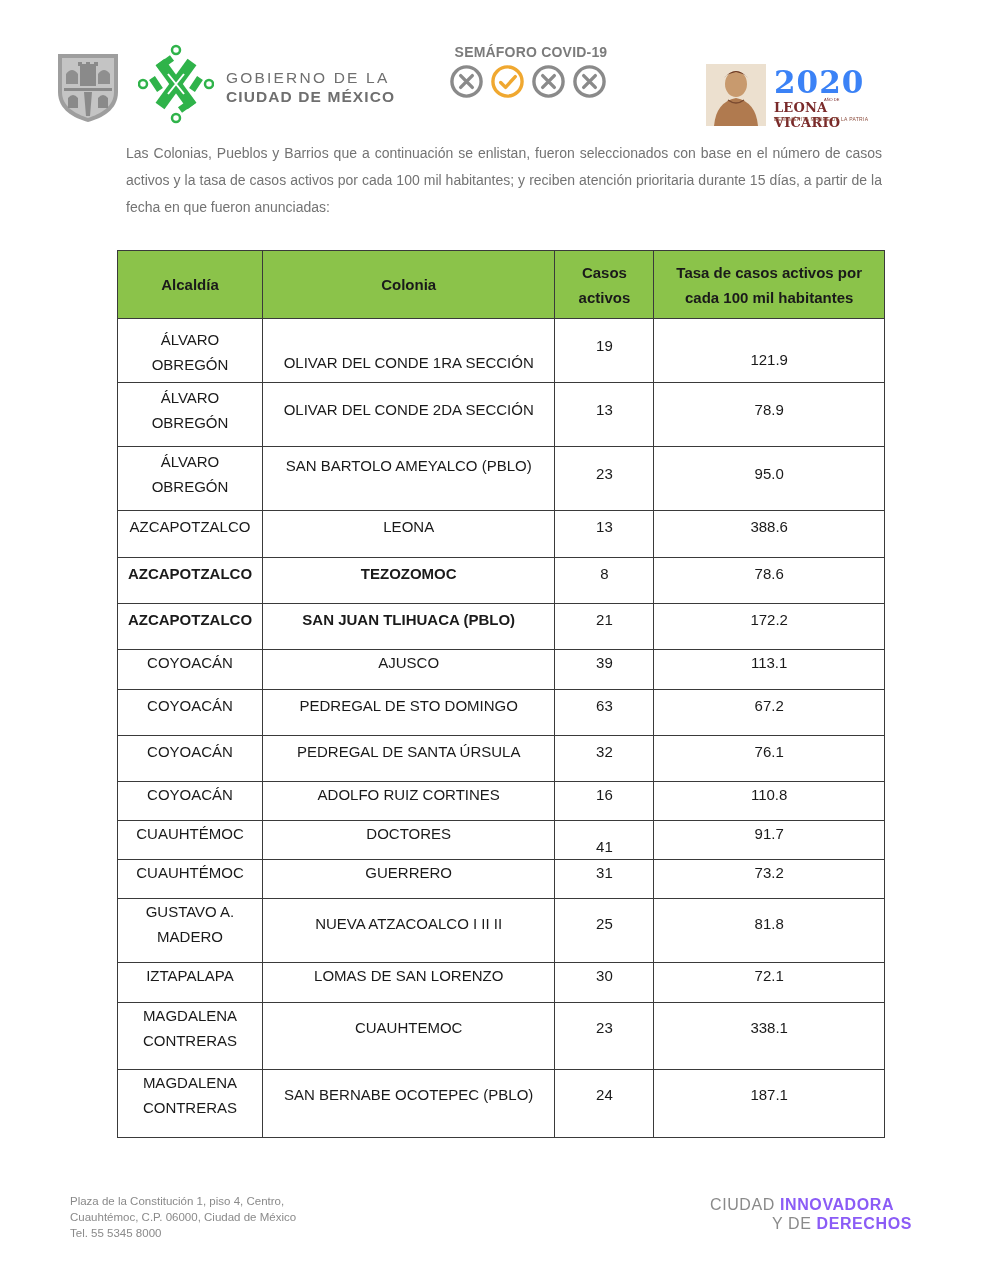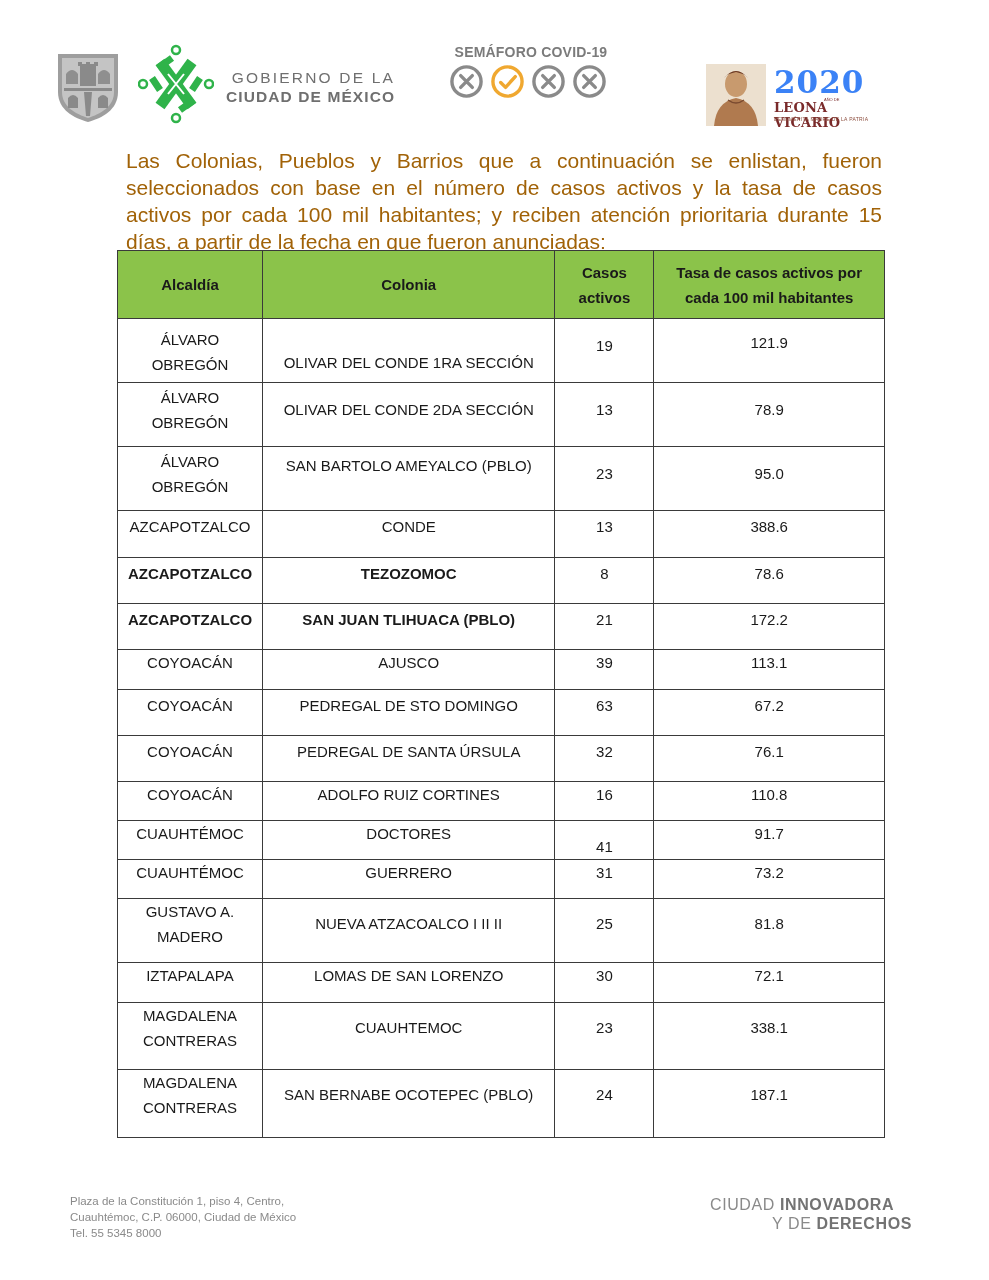--- a/index.html
+++ b/index.html
@@ -2,48 +2,48 @@
 <html><head>
 <meta charset="utf-8">
 <style>
   html, body { margin: 0; padding: 0; background: #ffffff; }
   body { width: 989px; height: 1280px; position: relative; overflow: hidden; font-family: "Liberation Sans", "DejaVu Sans", sans-serif; color: #1a1a1a; }
 
   .header { position: absolute; left: 0; top: 0; width: 989px; height: 128px; }
   .cdmx-shield { position: absolute; left: 56px; top: 52px; width: 64px; height: 72px; }
   .cdmx-logo { position: absolute; left: 138px; top: 44px; width: 76px; height: 80px; }
   .gov-text { position: absolute; left: 226px; top: 68px; line-height: 19px; color: #6f6f6f; }
-  .gov-line1 { font-size: 15.5px; letter-spacing: 2.2px; font-weight: normal; display: block; text-align: right; }
+  .gov-line1 { font-size: 15.5px; letter-spacing: 2.2px; font-weight: normal; display: block; }
   .gov-line2 { font-size: 15.5px; letter-spacing: 1.1px; font-weight: bold; display: block; }
 
   .semaforo { position: absolute; left: 446px; top: 44px; width: 170px; text-align: center; }
   .semaforo-title { font-size: 14px; font-weight: bold; color: #7b7b7b; letter-spacing: 0.2px; display: block; margin-bottom: 4px; }
   .semaforo-icons { display: flex; justify-content: flex-start; gap: 6px; padding-left: 3px; }
   .semaforo-icons svg { width: 35px; height: 35px; }
 
   .leona { position: absolute; left: 706px; top: 64px; width: 180px; height: 62px; }
   .leona-figure { position: absolute; left: 0; top: 0; width: 60px; height: 62px; }
   .leona-year { position: absolute; left: 68px; top: 2px; font-family: "DejaVu Serif", "Liberation Serif", serif; font-weight: bold; font-size: 31px; color: #3b82f6; letter-spacing: 1px; line-height: 32px; }
   .leona-small { position: absolute; left: 118px; top: 33px; font-size: 4px; color: #7a2a2a; }
   .leona-name { position: absolute; left: 68px; top: 36px; font-family: "DejaVu Serif", "Liberation Serif", serif; font-weight: bold; font-size: 13px; color: #7a2a2a; letter-spacing: 0.2px; }
   .leona-sub { position: absolute; left: 68px; top: 52px; font-size: 5px; color: #8a4a3a; letter-spacing: 0.3px; white-space: nowrap; }
 
-  .intro { position: absolute; left: 126px; top: 126px; width: 756px; font-family: "Liberation Sans", sans-serif; font-size: 21px; line-height: 27px; text-align: justify; color: #a16207; }
+  .intro { position: absolute; left: 126px; top: 126px; width: 756px; font-family: "Liberation Sans", sans-serif; font-size: 14px; line-height: 27px; text-align: justify; color: #737373; }
 
   table.data { position: absolute; left: 117px; top: 236px; width: 768px; border-collapse: collapse; font-family: "Liberation Sans", sans-serif; font-size: 15px; margin-top: 14px; }
   table.data th, table.data td { border: 1.5px solid #3a3a3a; text-align: center; vertical-align: middle; padding: 0 4px; line-height: 25px; }
   table.data thead th { background: #8bc34a; font-weight: bold; color: #1a1a1a; height: 67px; }
   table.data td { color: #1a1a1a; }
   td.bold { font-weight: bold; }
   td.valign-top { vertical-align: top; padding-top: 8px; }
   col.c1 { width: 145px; } col.c2 { width: 293px; } col.c3 { width: 99px; } col.c4 { width: 231px; }
 
   .footer-address { position: absolute; left: 70px; top: 1193px; font-size: 11.5px; line-height: 16px; color: #8a8a8a; }
   .footer-slogan { position: absolute; left: 710px; top: 1195px; color: #8a8a8a; font-size: 16px; line-height: 19px; letter-spacing: 0.6px; }
-  .footer-slogan b { color: #737373; }
+  .footer-slogan b { color: #8b5cf6; }
   .slogan-line2 { display: block; padding-left: 62px; }
 </style>
 </head>
 <body>
 
 <div class="header">
 
   <svg class="cdmx-shield" viewBox="0 0 64 72">
     <path d="M2 2 H62 V40 C62 58 46 66 32 70 C18 66 2 58 2 40 Z" fill="#9e9e9e"></path>
     <path d="M6 6 H58 V40 C58 55 44 62 32 66 C20 62 6 55 6 40 Z" fill="#c4c4c4"></path>
@@ -126,37 +126,37 @@
       <th>Colonia</th>
       <th><span>Casos</span><br><span>activos</span></th>
       <th><span>Tasa de casos activos por</span><br><span>cada 100 mil habitantes</span></th>
     </tr>
   </thead>
   <tbody>
     <tr style="height:64px">
       <td class="valign-top" style="padding-top:2px"><span>ÁLVARO</span><br><span>OBREGÓN</span></td>
       <td style="vertical-align:top;padding-top:31px">OLIVAR DEL CONDE 1RA SECCIÓN</td>
       <td style="vertical-align:top;padding-top:14px">19</td>
-      <td style="vertical-align:top;padding-top:11px">121.9</td>
+      <td style="vertical-align:top;padding-top:28px">121.9</td>
     </tr>
     <tr style="height:64px">
       <td style="vertical-align:top;padding-top:2px"><span>ÁLVARO</span><br><span>OBREGÓN</span></td>
       <td style="vertical-align:top;padding-top:14px">OLIVAR DEL CONDE 2DA SECCIÓN</td>
       <td style="vertical-align:top;padding-top:14px">13</td>
       <td style="vertical-align:top;padding-top:14px">78.9</td>
     </tr>
     <tr style="height:64px">
       <td style="vertical-align:top;padding-top:2px"><span>ÁLVARO</span><br><span>OBREGÓN</span></td>
       <td style="vertical-align:top;padding-top:6px">SAN BARTOLO AMEYALCO (PBLO)</td>
       <td style="vertical-align:top;padding-top:14px">23</td>
       <td style="vertical-align:top;padding-top:14px">95.0</td>
     </tr>
     <tr style="height:47px">
       <td style="vertical-align:top;padding-top:3px">AZCAPOTZALCO</td>
-      <td style="vertical-align:top;padding-top:3px">CONDE</td>
+      <td style="vertical-align:top;padding-top:3px">LEONA</td>
       <td style="vertical-align:top;padding-top:3px">13</td>
       <td style="vertical-align:top;padding-top:3px">388.6</td>
     </tr>
     <tr style="height:46px">
       <td class="bold" style="vertical-align:top;padding-top:3px">AZCAPOTZALCO</td>
       <td class="bold" style="vertical-align:top;padding-top:3px">TEZOZOMOC</td>
       <td style="vertical-align:top;padding-top:3px">8</td>
       <td style="vertical-align:top;padding-top:3px">78.6</td>
     </tr>
     <tr style="height:46px">

